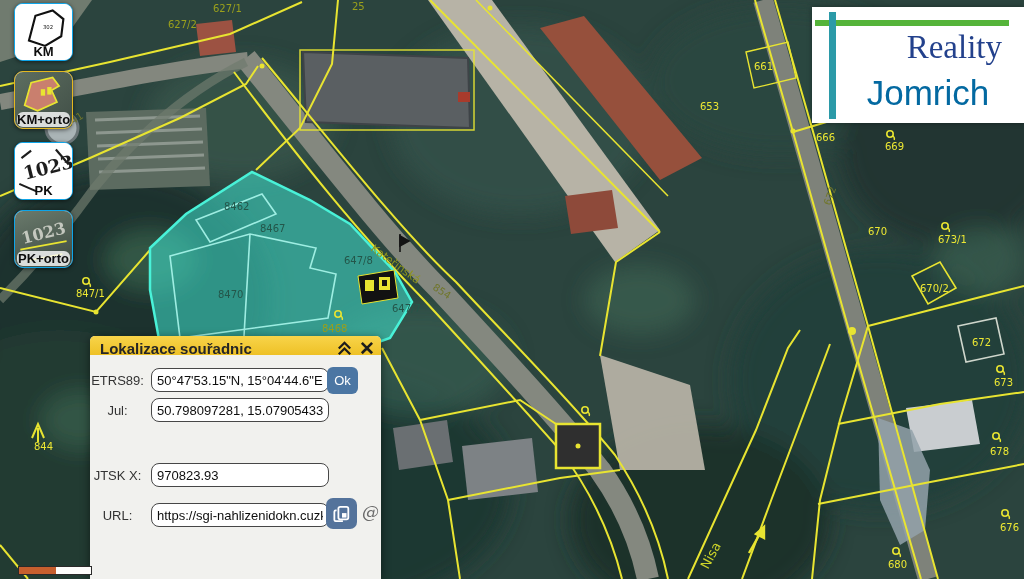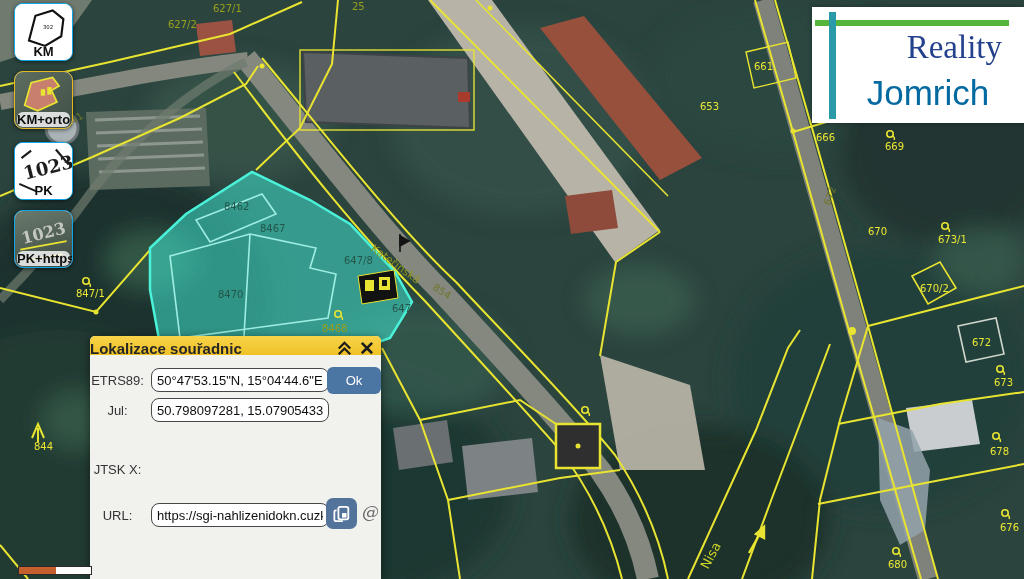--- a/index.html
+++ b/index.html
@@ -34,32 +34,32 @@
   .logo-l1{position:absolute;left:40px;top:22px;width:150px;text-align:right;
     font-family:Liberation Serif, serif;font-size:33px;color:#23418c}
   .logo-l2{position:absolute;left:36px;top:66px;width:160px;text-align:center;
     font-size:35px;color:#0369a1}
 
   
   .dialog{position:absolute;left:90px;top:336px;width:291px;height:243px;background:#f1f1ee;
     border-radius:5px 5px 0 0;box-shadow:0 2px 10px rgba(0,0,0,.5)}
   .dlg-title{position:absolute;top:0;left:0;right:0;height:19px;
     background:linear-gradient(#f8d44a,#eec126);border-radius:5px 5px 0 0;
-    color:#262626;font-size:15px;font-weight:bold;line-height:25px;padding-left:0;
+    color:#262626;font-size:15px;font-weight:bold;line-height:25px;padding-left:10px;
     box-sizing:border-box}
   .dlg-icons{position:absolute;right:6px;top:0;height:25px;display:flex;align-items:center;gap:5px}
   .dlg-icon{cursor:pointer;display:flex;align-items:center;color:#1c1c1c}
   .close-x{font-size:19px;font-weight:bold;line-height:19px}
   .row{position:absolute;left:0;width:100%;height:25px}
   .row-label{position:absolute;left:0;width:55px;text-align:center;font-size:13px;
     color:#333;line-height:25px}
   .row-input{position:absolute;left:61px;top:0;width:166px;height:20px;
     border:1.6px solid #474747;border-radius:8px;font-size:13px;padding:1px 5px;
     color:#0e0e0e;background:#fff;font-family:"Liberation Sans",sans-serif}
-  .ok-btn{position:absolute;left:237px;top:31px;width:54px;height:27px;background:#4b76a3;
+  .ok-btn{position:absolute;left:237px;top:31px;width:31px;height:27px;background:#4b76a3;
     border:none;border-radius:6px;color:#fff;font-size:13px;cursor:pointer}
   .copy-btn{position:absolute;left:236px;top:162px;width:31px;height:31px;background:#54739b;
     border:none;border-radius:7px;cursor:pointer;display:flex;align-items:center;justify-content:center}
   .at-sym{position:absolute;left:272px;top:166px;font-family:"DejaVu Serif",serif;
     font-style:italic;font-size:17px;color:#6a6a6a}
 
   
   .scalebar{position:absolute;left:18px;top:566px;display:flex;height:7px;
     border:1px solid #2a2a2a}
   .sb-orange{width:37px;background:#c65f2e}
@@ -271,21 +271,21 @@
 </div>
 
 <div class="layer-btn" style="top:210px">
   <div class="thumb" style="background:linear-gradient(160deg,#6a7a6c,#3c4a42)">
     <svg class="thumb" viewBox="0 0 53 52">
       <text x="7" y="26" font-size="15" font-weight="bold" fill="#e9e9e0" opacity=".75" font-family="DejaVu Serif, serif" transform="rotate(-14 26 26)">1023</text>
       <line x1="5" y1="36" x2="48" y2="28" stroke="#e8e431" stroke-width="1.6"></line>
       <line x1="12" y1="46" x2="44" y2="40" stroke="#e8e431" stroke-width="1.4"></line>
     </svg>
   </div>
-  <div class="btn-label orto-label">PK+https</div>
+  <div class="btn-label orto-label">PK+orto</div>
 </div>
 
 <div class="logo">
   <div class="logo-green"></div>
   <div class="logo-teal"></div>
   <div class="logo-l1">Reality</div>
   <div class="logo-l2">Jomrich</div>
 </div>
 
 <div class="dialog">
@@ -305,22 +305,23 @@
     <input class="row-input" value="50°47'53.15&quot;N, 15°04'44.6&quot;E" style="">
   </div>
   <button class="ok-btn">Ok</button>
 
   <div class="row" style="top:62px">
     <span class="row-label">Jul:</span>
     <input class="row-input" value="50.798097281, 15.079054337" style="">
   </div>
 
 
-  <div class="row" style="top:121px">
+  <div class="row" style="top:127px">
     <span class="row-label">JTSK X:</span>
+    <input class="row-input" value="970823.93" style="">
   </div>
 
   <div class="row" style="top:167px">
     <span class="row-label">URL:</span>
     <input class="row-input" value="https://sgi-nahlizenidokn.cuzk.g" style="">
   </div>
   <button class="copy-btn">
     <svg width="18" height="18" viewBox="0 0 20 20">
       <rect x="6" y="2" width="11" height="14" rx="2" fill="none" stroke="#fff" stroke-width="2"></rect>
       <path d="M4 6 L3 6 A1.5 1.5 0 0 0 1.5 7.5 L1.5 16.5 A1.5 1.5 0 0 0 3 18 L11 18" fill="none" stroke="#fff" stroke-width="2"></path>

